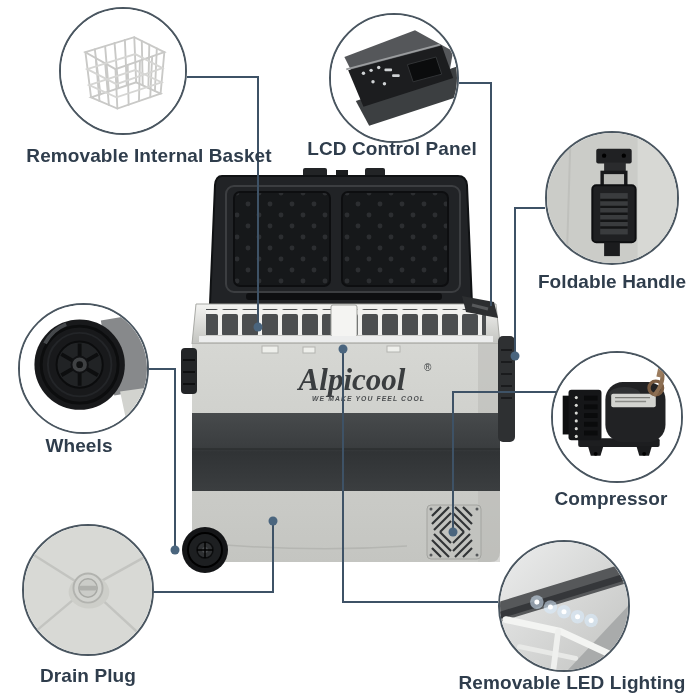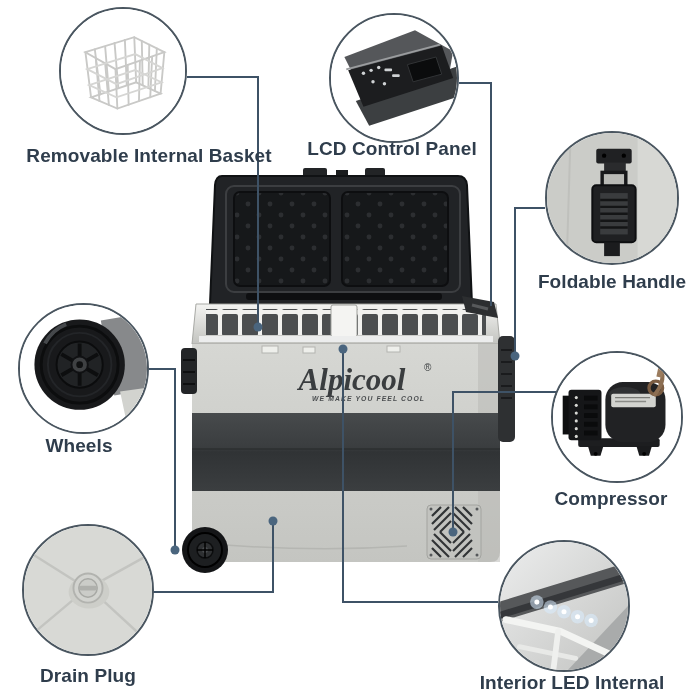--- a/index.html
+++ b/index.html
@@ -351,15 +351,15 @@
       </g>
     </svg>
   </div>
 
   <div class="feature-label l-basket">Removable Internal Basket</div>
   <div class="feature-label l-handle">Foldable Handle</div>
   <div class="feature-label l-lcd">LCD Control Panel</div>
   <div class="feature-label l-wheels">Wheels</div>
   <div class="feature-label l-compressor">Compressor</div>
   <div class="feature-label l-drain">Drain Plug</div>
-  <div class="feature-label l-led">Interior LED Internal</div>
+  <div class="feature-label l-led">Removable LED Lighting</div>
 
 </div>
 
 </body></html>

